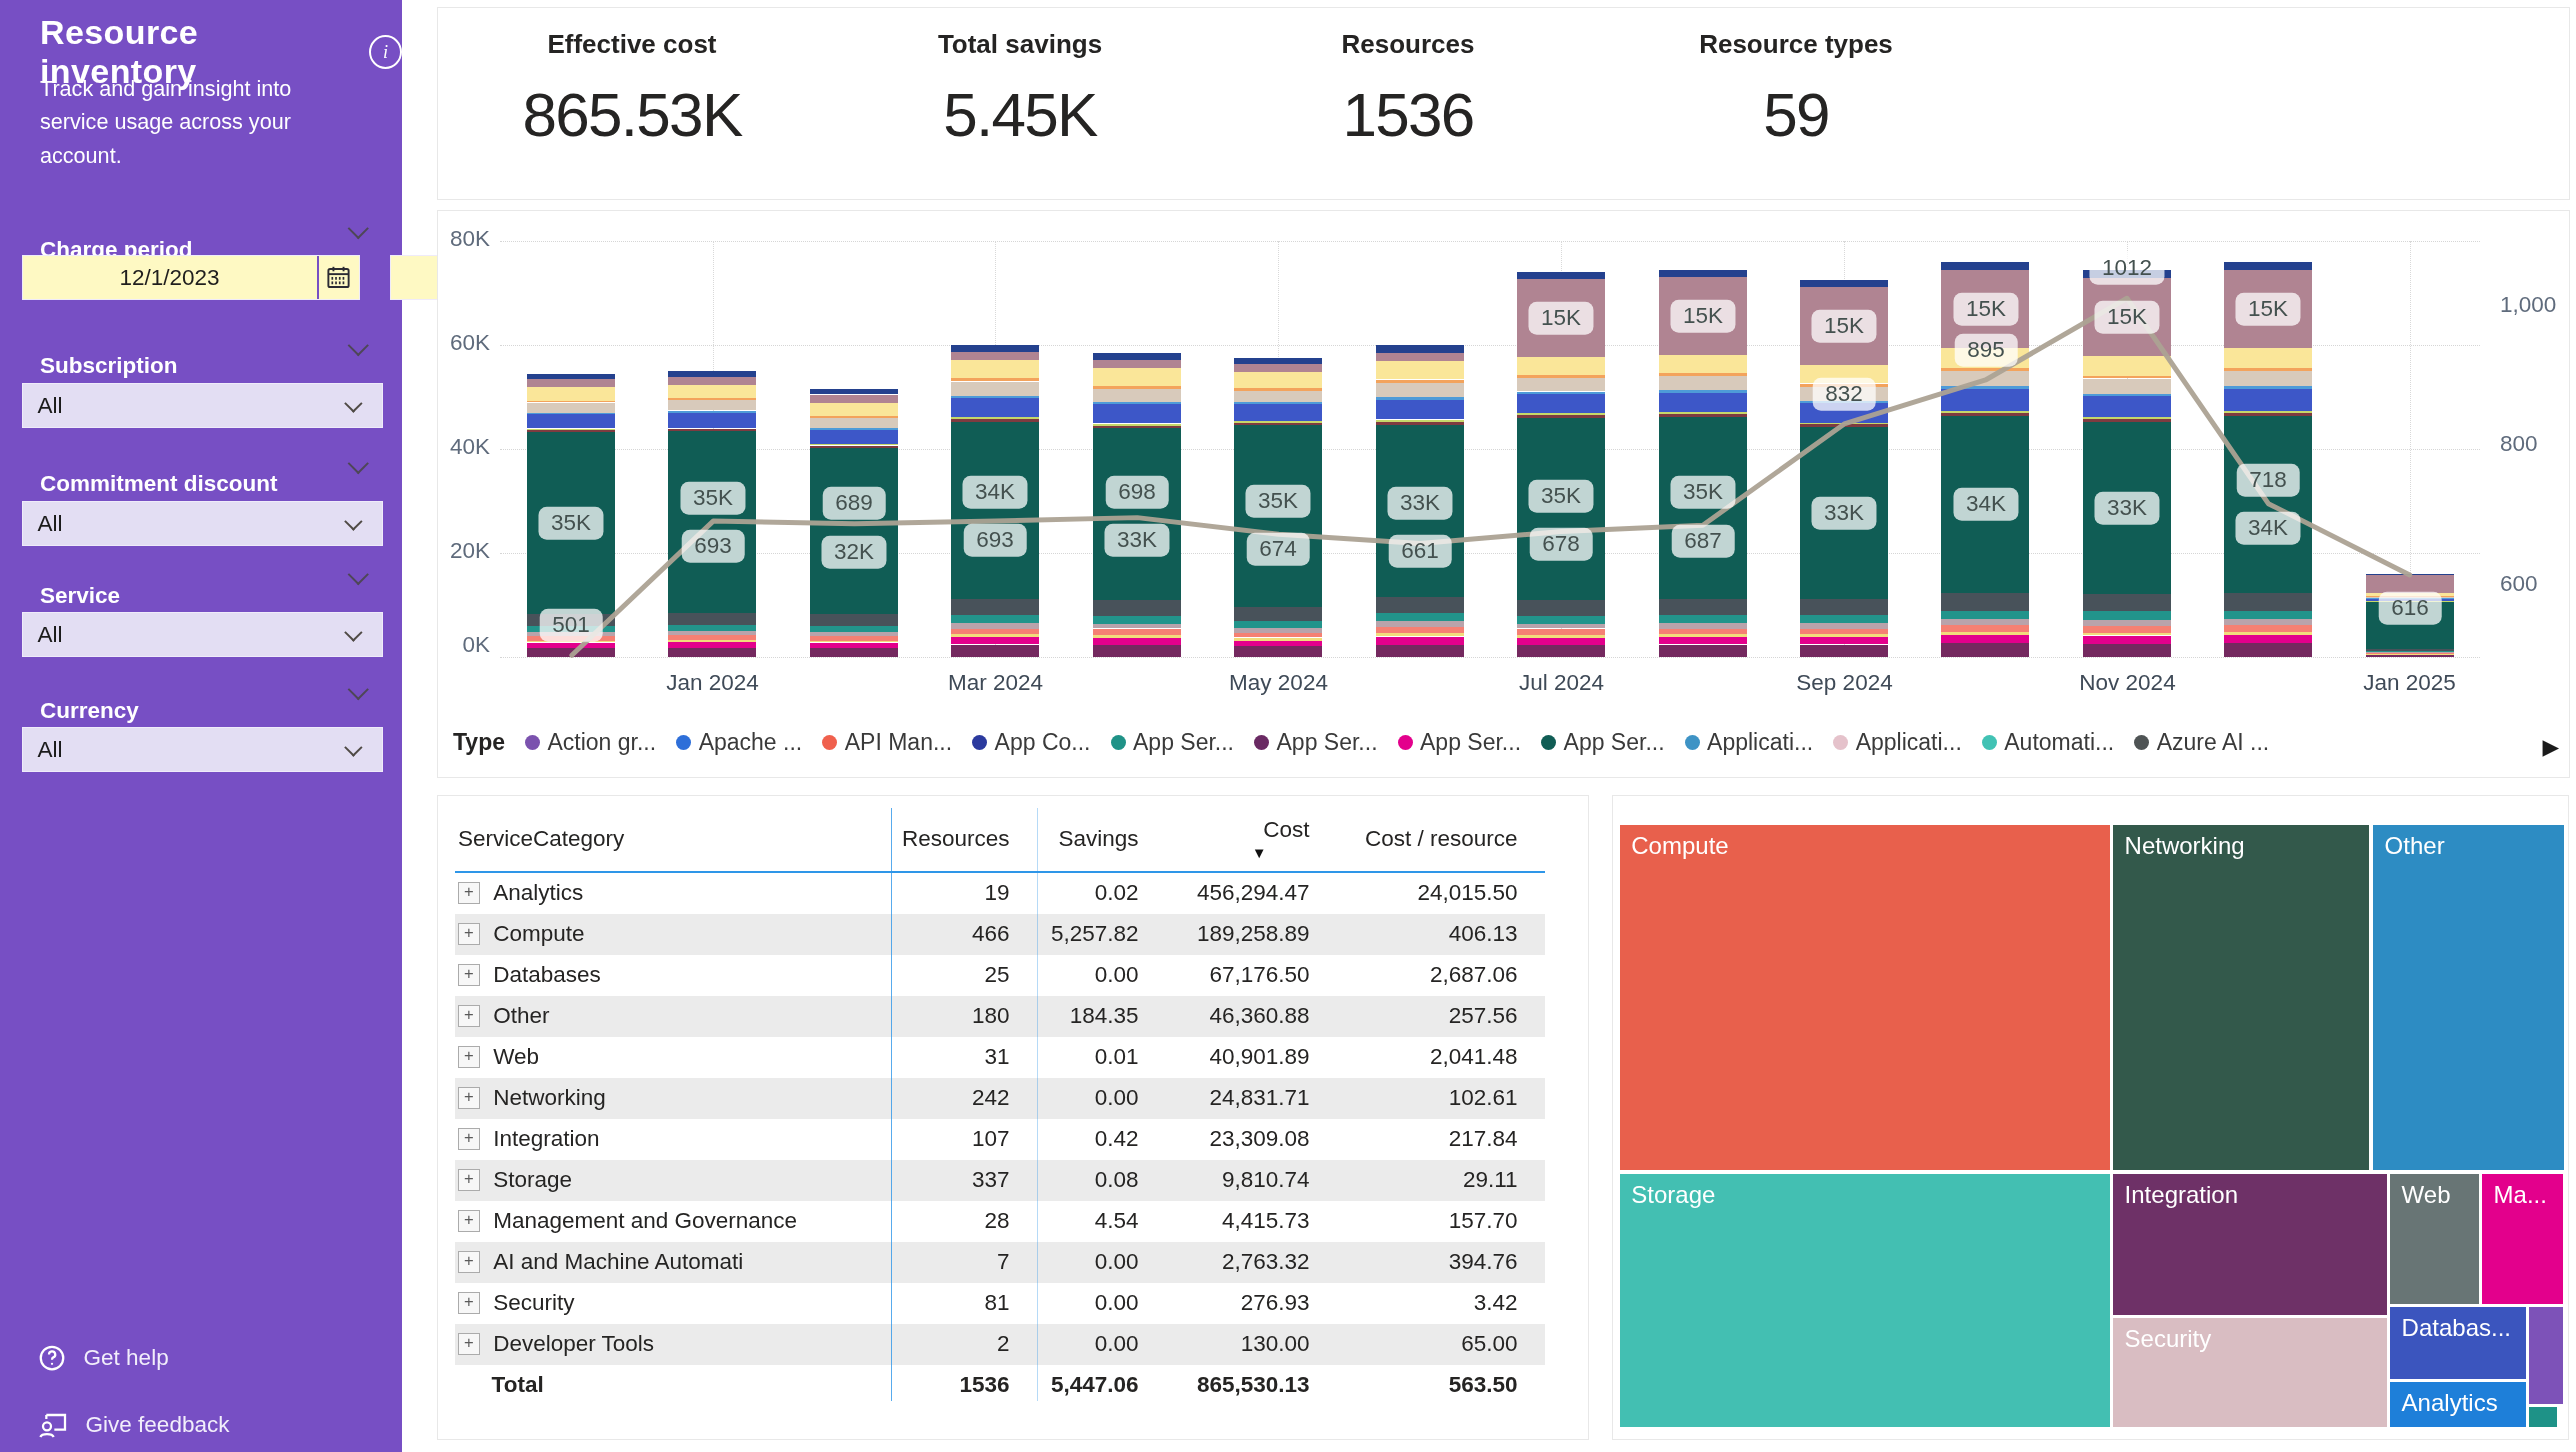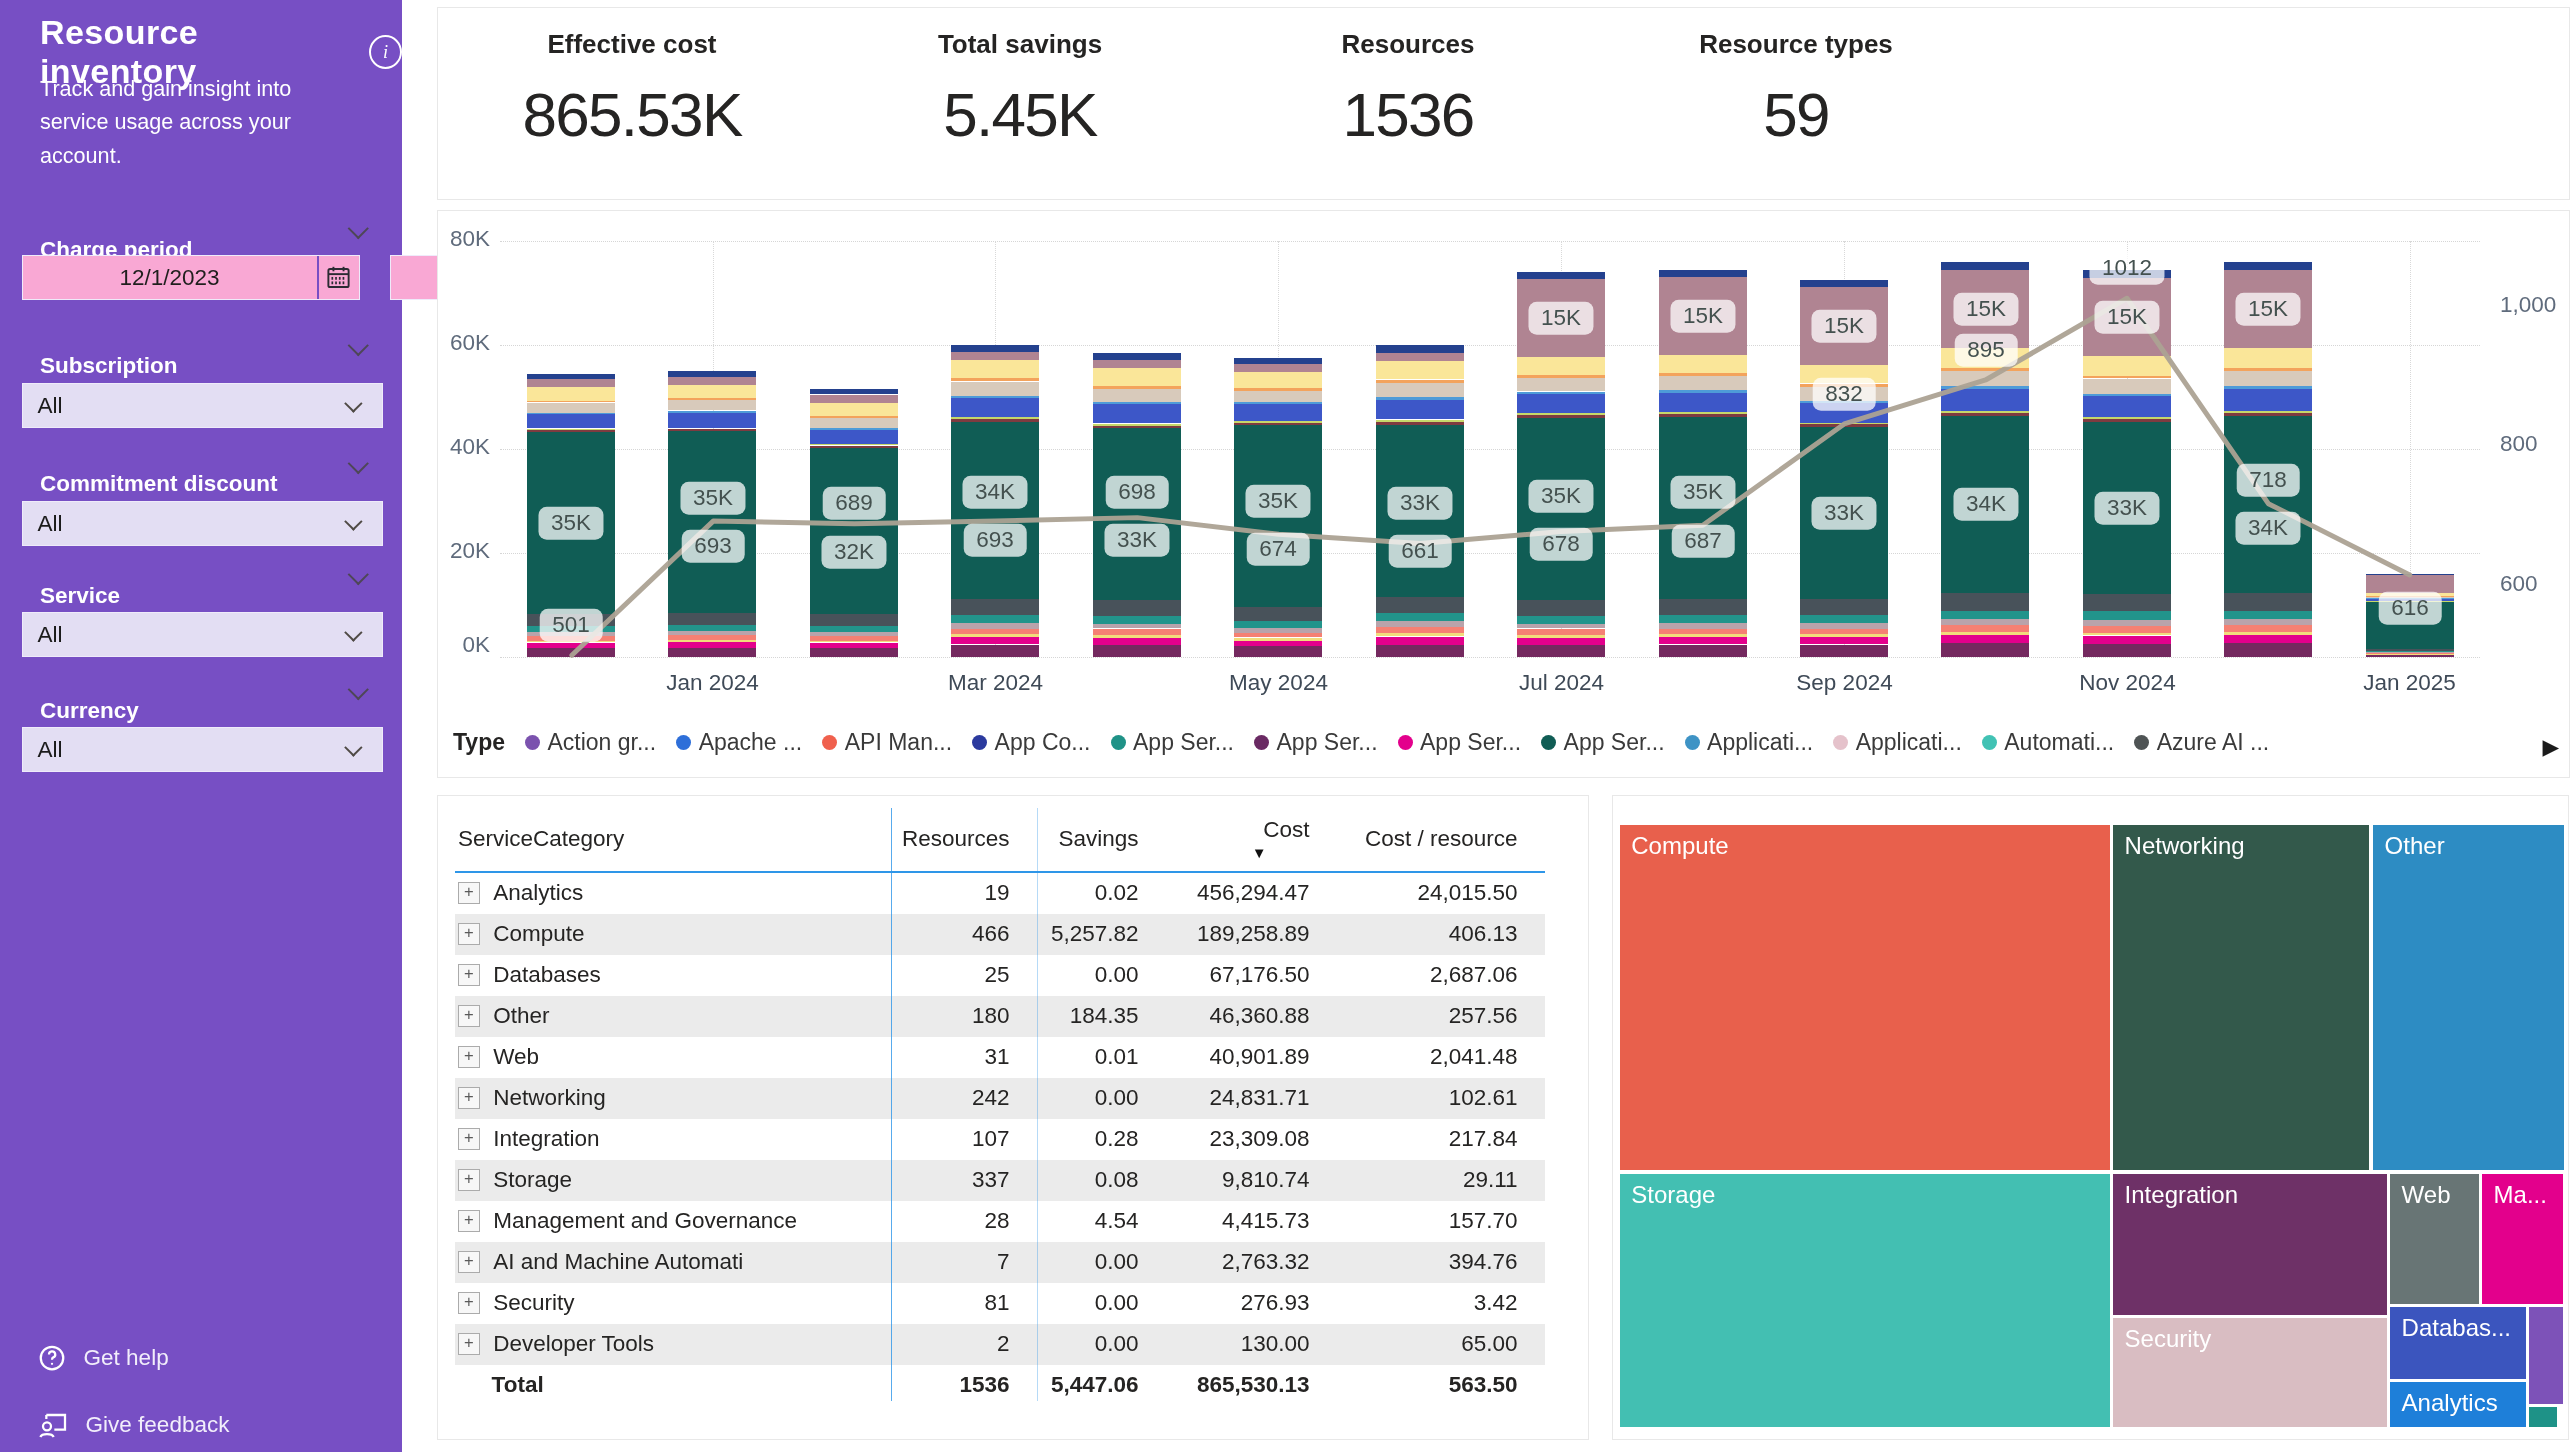--- a/index.html
+++ b/index.html
@@ -13,21 +13,21 @@
   .sb-title-row{position:absolute;left:40px;top:13.3px;display:flex;align-items:center;gap:15px;}
   .sb-title{font-size:34px;font-weight:600;color:#ffffff;letter-spacing:0.4px;}
   .info-icon{width:30px;height:30px;border:2.5px solid #ffffff;border-radius:50%;color:#ffffff;
     font-size:18.3px;display:flex;align-items:center;justify-content:center;
     font-family:"Liberation Serif",serif;font-style:italic;}
   .sb-subtitle{position:absolute;left:40px;top:72px;width:310px;font-size:21.6px;line-height:1.55;color:#ffffff;}
   .sb-label{position:absolute;left:40px;font-size:22.5px;font-weight:700;color:#ffffff;margin-top:22px;}
   .sb-chev{position:absolute;right:37px;width:12.5px;height:12.5px;border-right:2.5px solid #4E4756;
     border-bottom:2.5px solid #4E4756;transform:rotate(45deg);}
   .date-row{position:absolute;left:21.6px;top:255px;width:359px;display:flex;gap:30px;}
-  .date-field{flex:1;height:43px;background:#f9a8d4;border:0.8px solid #EFEBFA;display:flex;align-items:stretch;}
+  .date-field{flex:1;height:43px;background:#fef9c3;border:0.8px solid #EFEBFA;display:flex;align-items:stretch;}
   .date-field input{flex:1;min-width:0;border:0;background:transparent;font-family:"Liberation Sans",sans-serif;
     font-size:22.5px;color:#201F1E;text-align:center;outline:none;}
   .date-icon{width:40px;display:flex;align-items:center;justify-content:center;border-left:2.5px solid #774FC4;}
   .dropdown{position:absolute;left:21.6px;width:359px;height:43px;background:#E3DEF3;border:0.8px solid #EFEBFA;
     display:flex;align-items:center;}
   .dropdown .dd-value{font-size:22.5px;color:#1B1B1B;margin-left:15px;flex:1;}
   .dd-chev{width:10.8px;height:10.8px;border-right:2.5px solid #4F4A45;border-bottom:2.5px solid #4F4A45;
     transform:rotate(45deg);margin-right:21.6px;margin-top:-5px;}
   .sb-link{position:absolute;left:37px;display:flex;align-items:center;gap:16.6px;color:#F2EEFB;font-size:22.5px;cursor:pointer;}
   
@@ -655,21 +655,21 @@
         <div class="tc">0.00</div>
         <div class="tc">24,831.71</div>
         <div class="tc">102.61</div>
       </div>
       <div class="trow ">
         <div class="tc name">
           <span class="expand">+</span>
           <span>Integration</span>
         </div>
         <div class="tc">107</div>
-        <div class="tc">0.28</div>
+        <div class="tc">0.42</div>
         <div class="tc">23,309.08</div>
         <div class="tc">217.84</div>
       </div>
       <div class="trow alt">
         <div class="tc name">
           <span class="expand">+</span>
           <span>Storage</span>
         </div>
         <div class="tc">337</div>
         <div class="tc">0.08</div>

